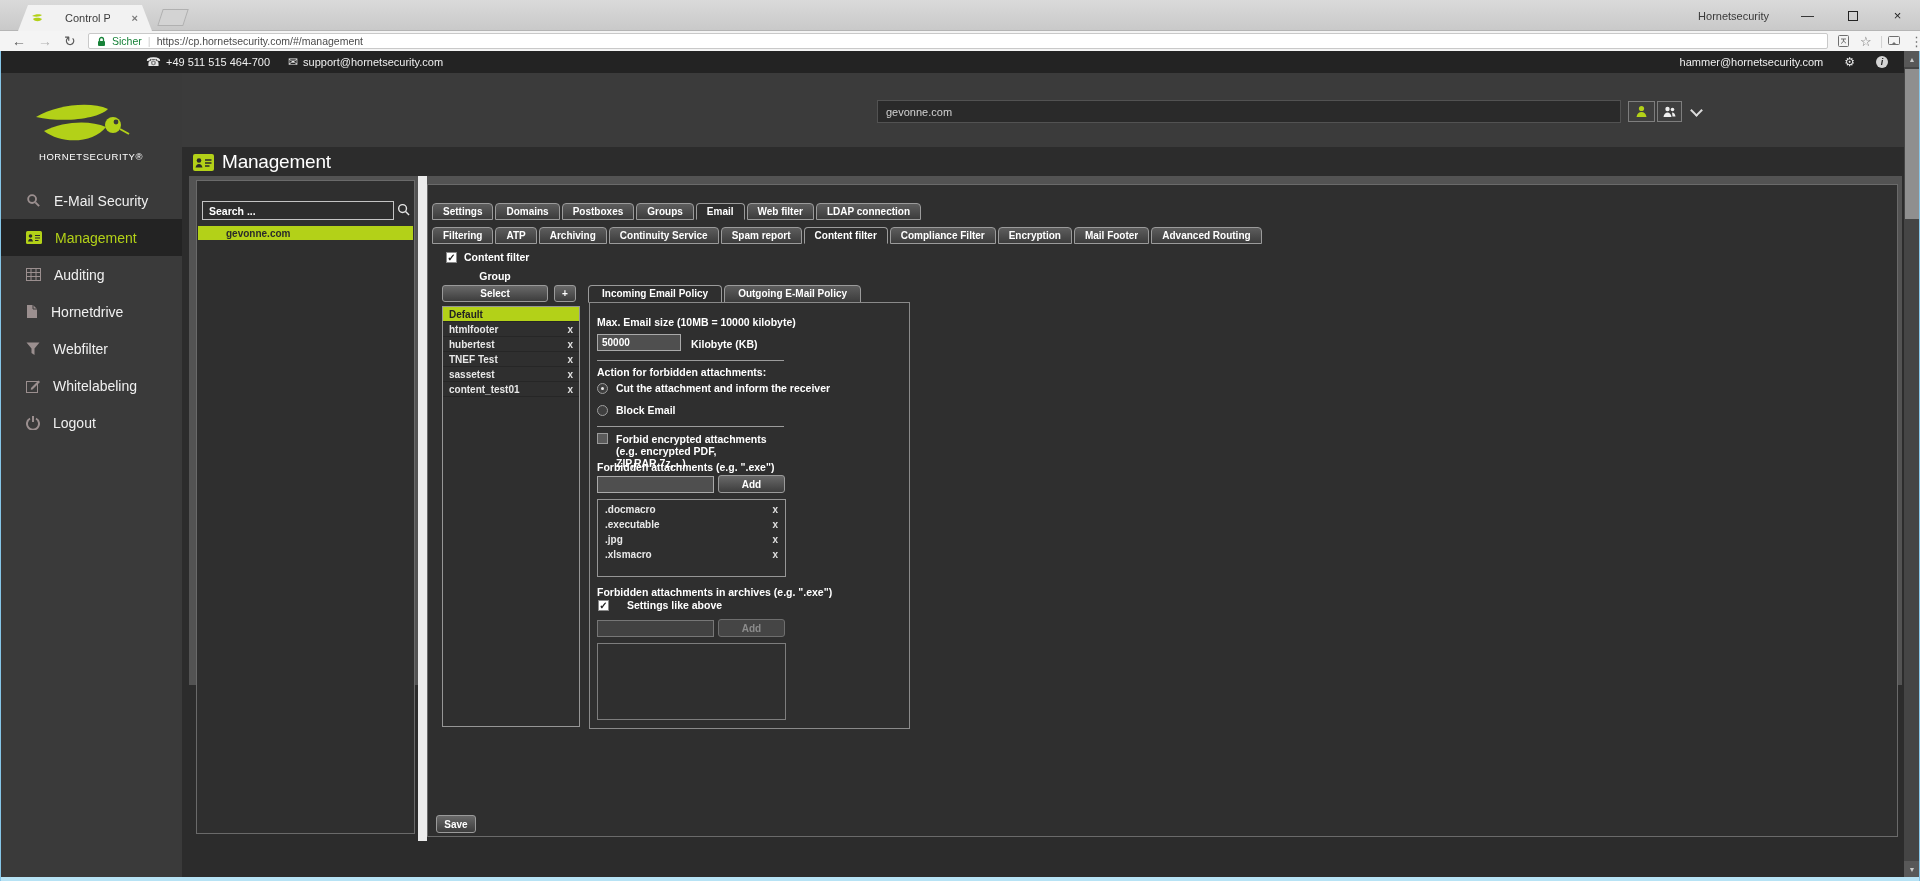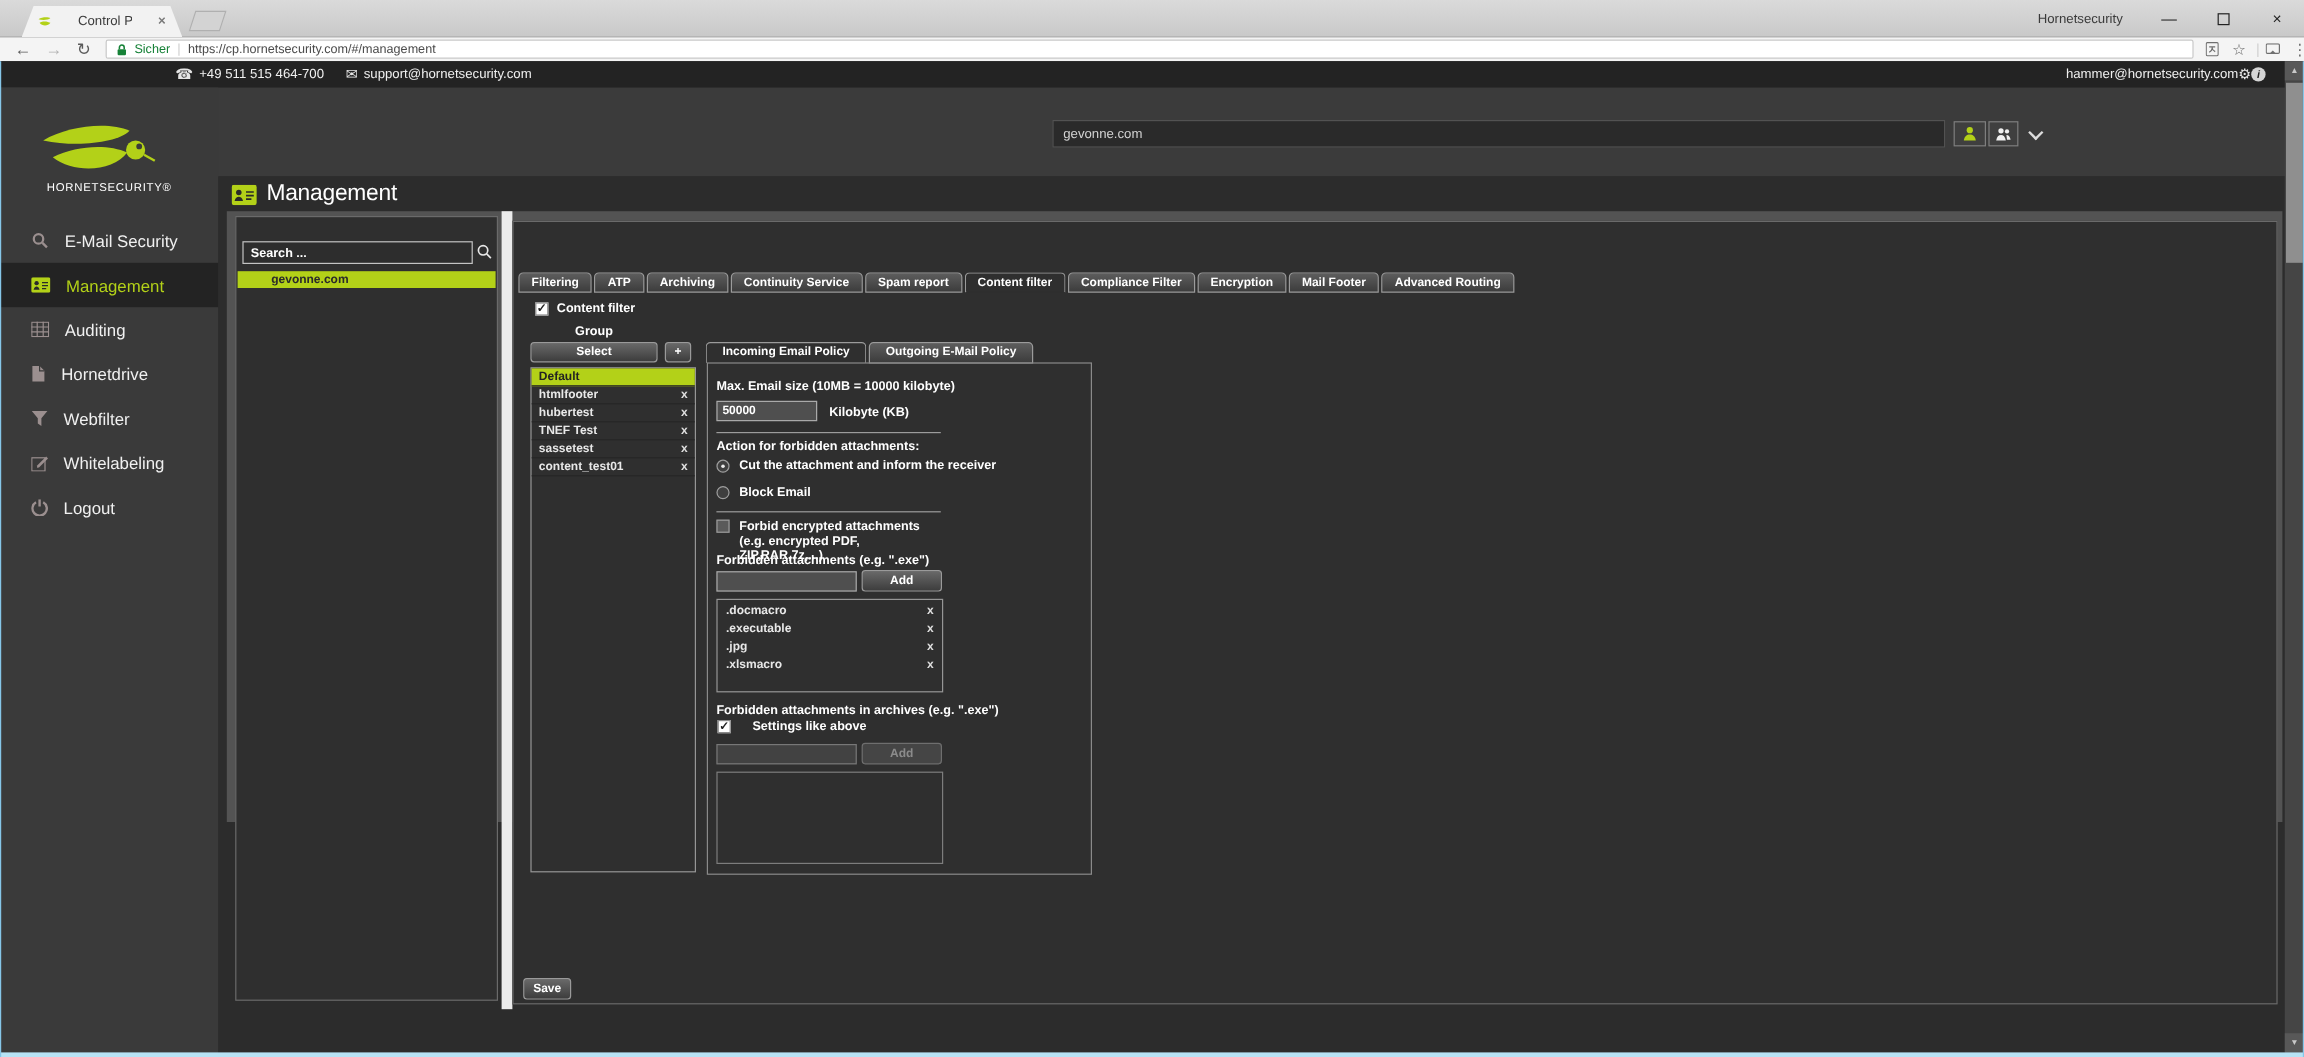--- a/index.html
+++ b/index.html
@@ -33,21 +33,21 @@
   .url-sep { color:#cfcfcf; }
   #url-text { color:#4b4b4b; font-size:10.5px; }
   .tb-icon { position:absolute; top:33px; height:16px; display:flex; align-items:center;
     color:#6f6f6f; font-size:12px; }
 
   
   #site-topbar { position:absolute; left:0; top:51px; width:1920px; height:22px; background:#232323;
     display:flex; align-items:center; color:#f0f0f0; font-size:11px; }
   #topbar-left { margin-left:146px; display:flex; gap:18px; align-items:center; }
   .contact { display:flex; gap:5px; align-items:center; }
-  #topbar-right { position:absolute; right:32px; display:flex; gap:0; align-items:center;padding-left:15px; }
+  #topbar-right { position:absolute; right:32px; display:flex; gap:21px; align-items:center;padding-left:15px; }
   .glyph { font-size:12px; color:#e6e6e6; }
   #info-icon { width:12px; height:12px; border-radius:50%; background:#d5d5d5; color:#222;
     font-size:9px; font-weight:700; line-height:12px; text-align:center; font-style:italic; }
 
   #site-header { position:absolute; left:0; top:73px; width:1920px; height:74px; background:#3b3b3b; }
   #domain-input { position:absolute; left:877px; top:27px; width:744px; height:23px; background:#2a2a2a;
     border:1px solid #525252; color:#d2d2d2; font-size:11px; padding:0 8px; }
   .hdr-btn { position:absolute; top:28px; width:27px; height:21px; border:1px solid #7e7e7e;
     background:#3f3f3f; display:flex; align-items:center; justify-content:center; }
   #hdr-btn-user { left:1628px; }
@@ -343,20 +343,30 @@
 
           <div class="domain-row selected">
             <span>gevonne.com</span>
           </div>
         </div>
     </div>
 
     <div id="v-splitter"></div>
 
     <div id="right-panel">
+      <div class="tabbar" id="tabs-primary">
+
+      <div class="tab"><span>Settings</span></div>
+          <div class="tab"><span>Domains</span></div>
+          <div class="tab"><span>Postboxes</span></div>
+          <div class="tab"><span>Groups</span></div>
+          <div class="tab active"><span>Email</span></div>
+          <div class="tab"><span>Web filter</span></div>
+          <div class="tab"><span>LDAP connection</span></div>
+        </div>
       <div class="tabbar" id="tabs-secondary">
 
       <div class="tab"><span>Filtering</span></div>
           <div class="tab"><span>ATP</span></div>
           <div class="tab"><span>Archiving</span></div>
           <div class="tab"><span>Continuity Service</span></div>
           <div class="tab"><span>Spam report</span></div>
           <div class="tab active"><span>Content filter</span></div>
           <div class="tab"><span>Compliance Filter</span></div>
           <div class="tab"><span>Encryption</span></div>

